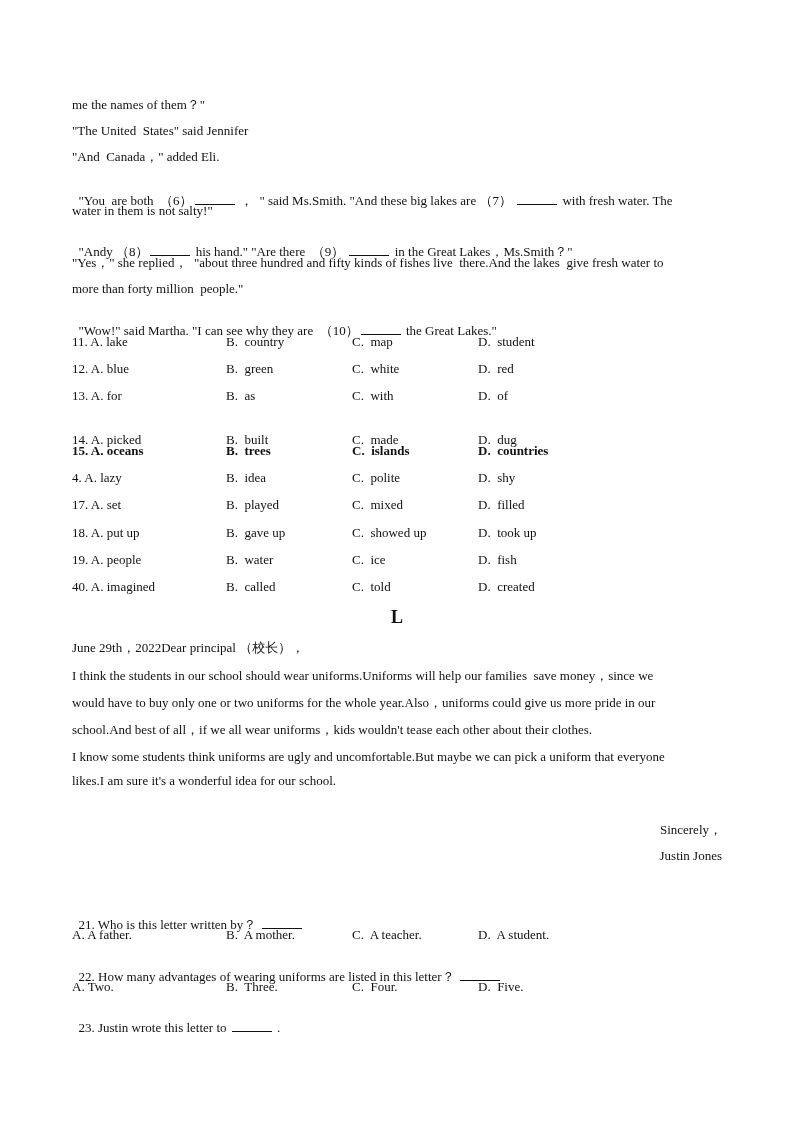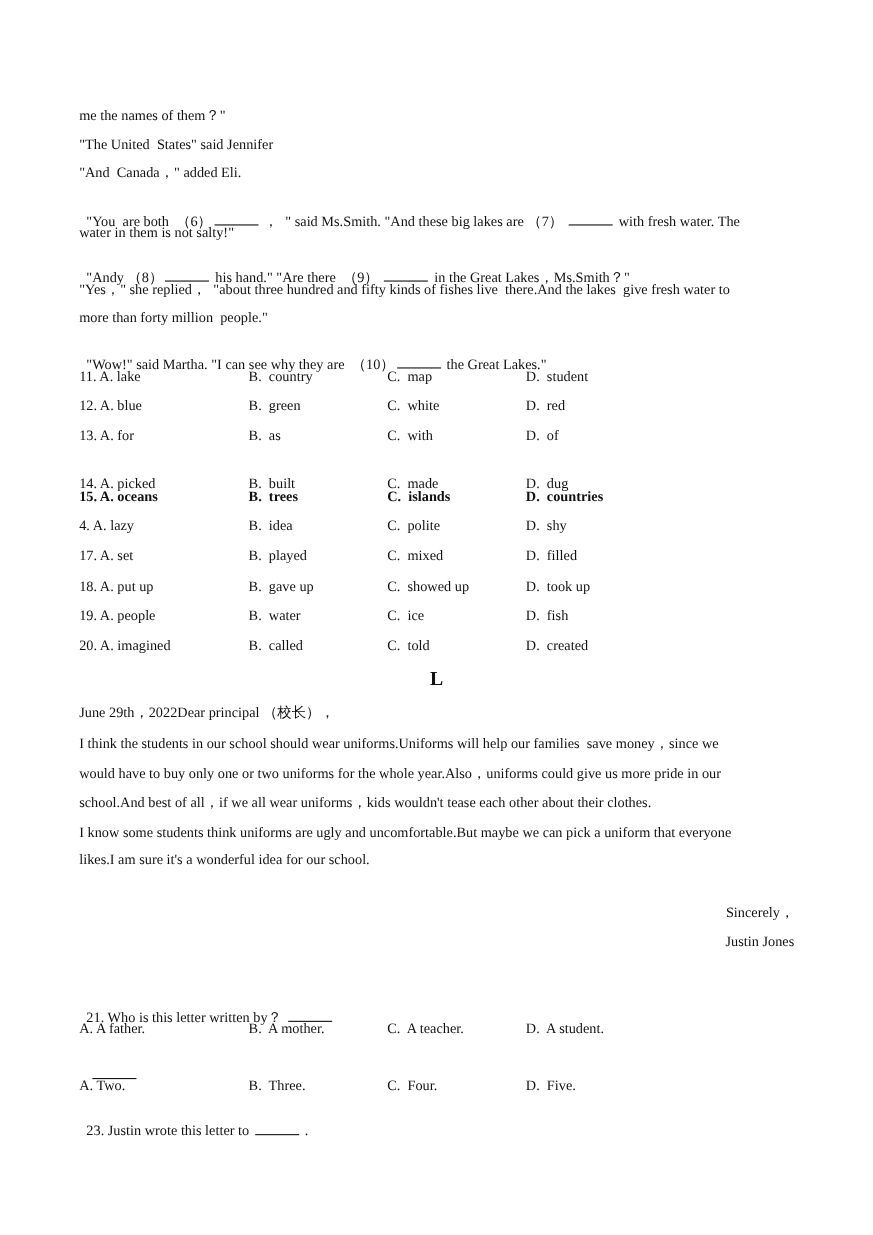--- a/index.html
+++ b/index.html
@@ -87,21 +87,21 @@
       <span class="opt c">C.  showed up</span>
       <span class="opt d">D.  took up</span>
     </div>
     <div class="opt-row" style="top: 552px; text-align: right;">
       <span class="opt a">19. A. people</span>
       <span class="opt b">B.  water</span>
       <span class="opt c">C.  ice</span>
       <span class="opt d">D.  fish</span>
     </div>
     <div class="opt-row" style="top: 579px;">
-      <span class="opt a">20. A. imagined</span>
+      <span class="opt a">40. A. imagined</span>
       <span class="opt b">B.  called</span>
       <span class="opt c">C.  told</span>
       <span class="opt d">D.  created</span>
     </div>
   </div>
 
 <div class="section-title">L</div>
 <div class="line" style="top:640px">June 29th，2022Dear principal （校长），</div>
 <div class="line" style="top:668px">I think the students in our school should wear uniforms.Uniforms will help our families  save money，since we</div>
 <div class="line" style="top:695px">would have to buy only one or two uniforms for the whole year.Also，uniforms could give us more pride in our</div>
@@ -114,21 +114,21 @@
 <div class="line" style="top:901px">
   <span>21. Who is this letter written by？</span> <span class="blank"></span>
 </div>
 <div class="opt-row" style="top:927px">
   <span class="opt a">A. A father.</span>
   <span class="opt b">B.  A mother.</span>
   <span class="opt c">C.  A teacher.</span>
   <span class="opt d">D.  A student.</span>
 </div>
 <div class="line" style="top:953px">
-   <span class="blank"></span>
+  <span>22. How many advantages of wearing uniforms are listed in this letter？</span> <span class="blank"></span>
 </div>
 <div class="opt-row" style="top:979px">
   <span class="opt a">A. Two.</span>
   <span class="opt b">B.  Three.</span>
   <span class="opt c">C.  Four.</span>
   <span class="opt d">D.  Five.</span>
 </div>
 <div class="line" style="top:1004px">
   <span>23. Justin wrote this letter to</span> <span class="blank"></span><span> .</span>
 </div>

